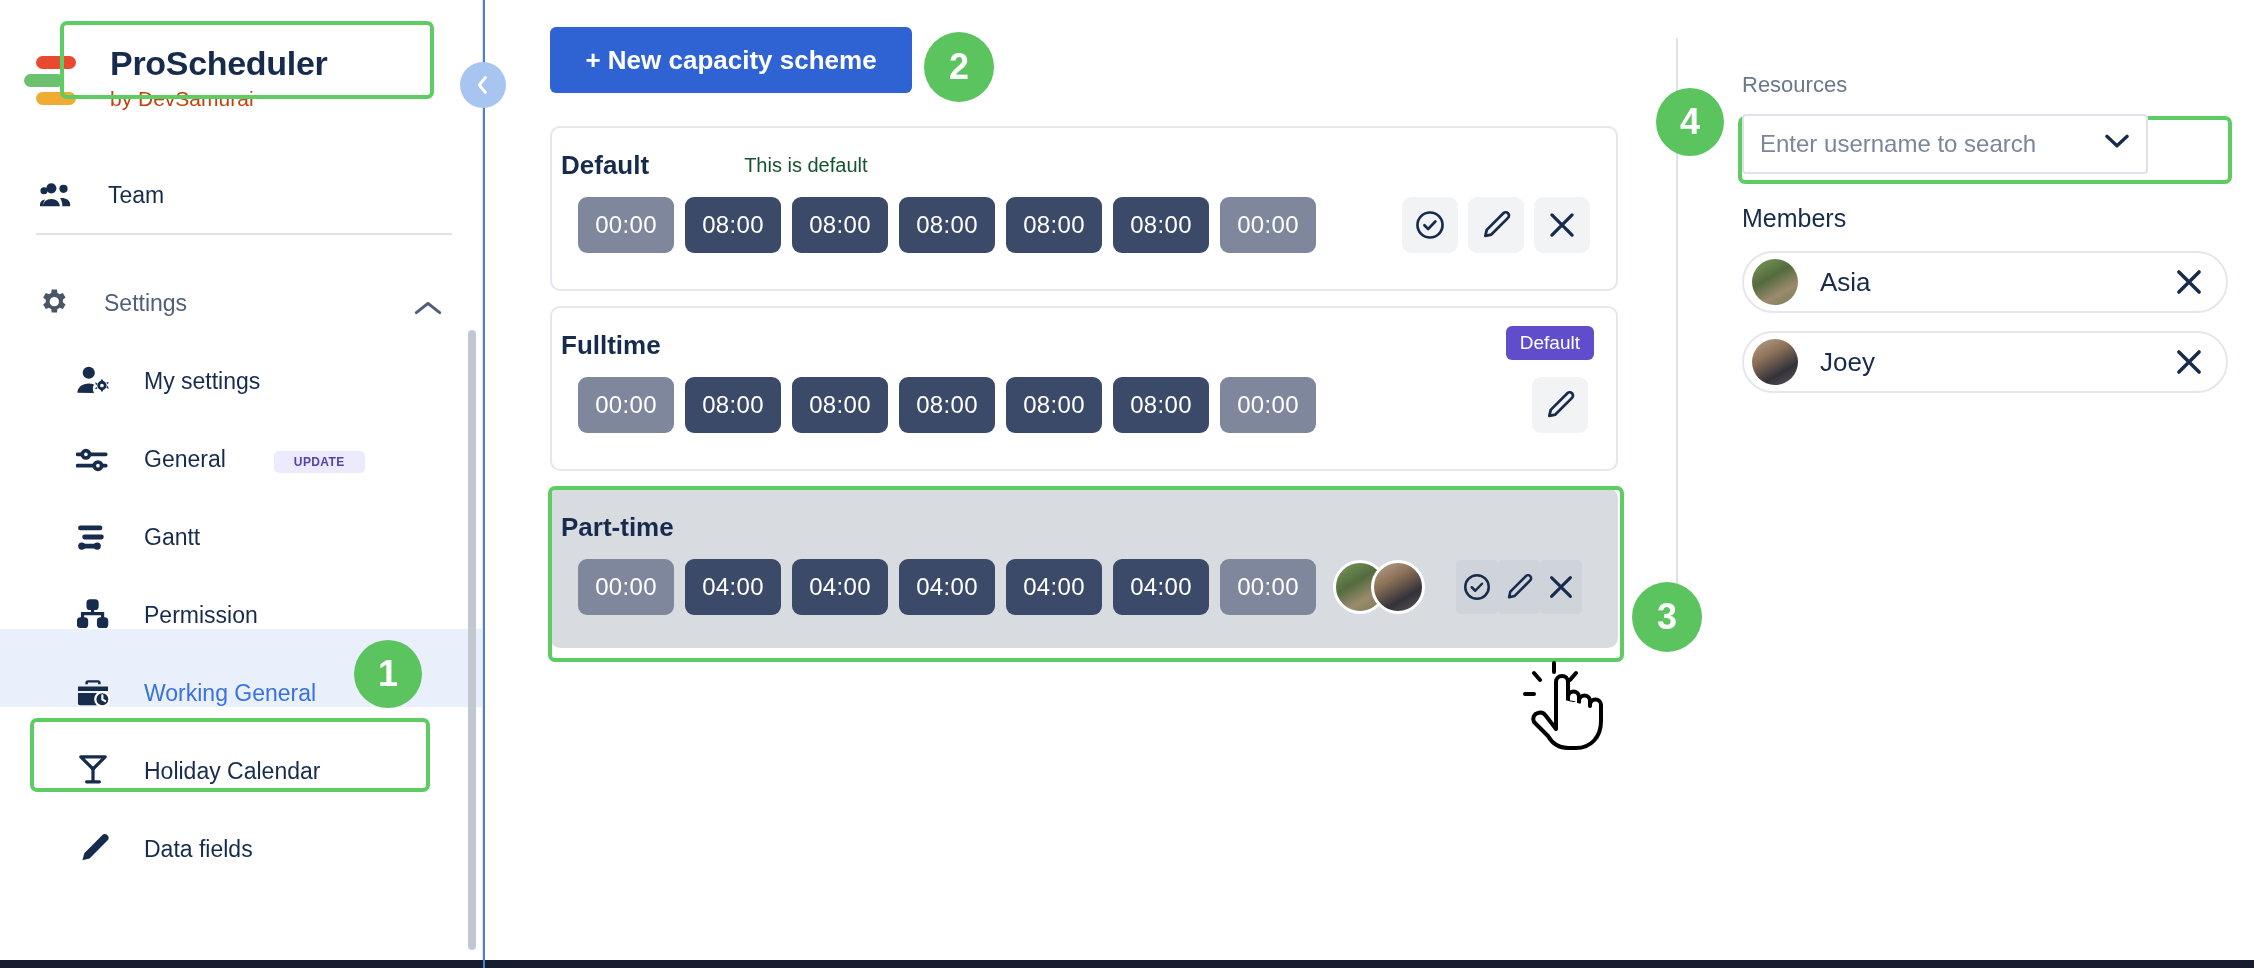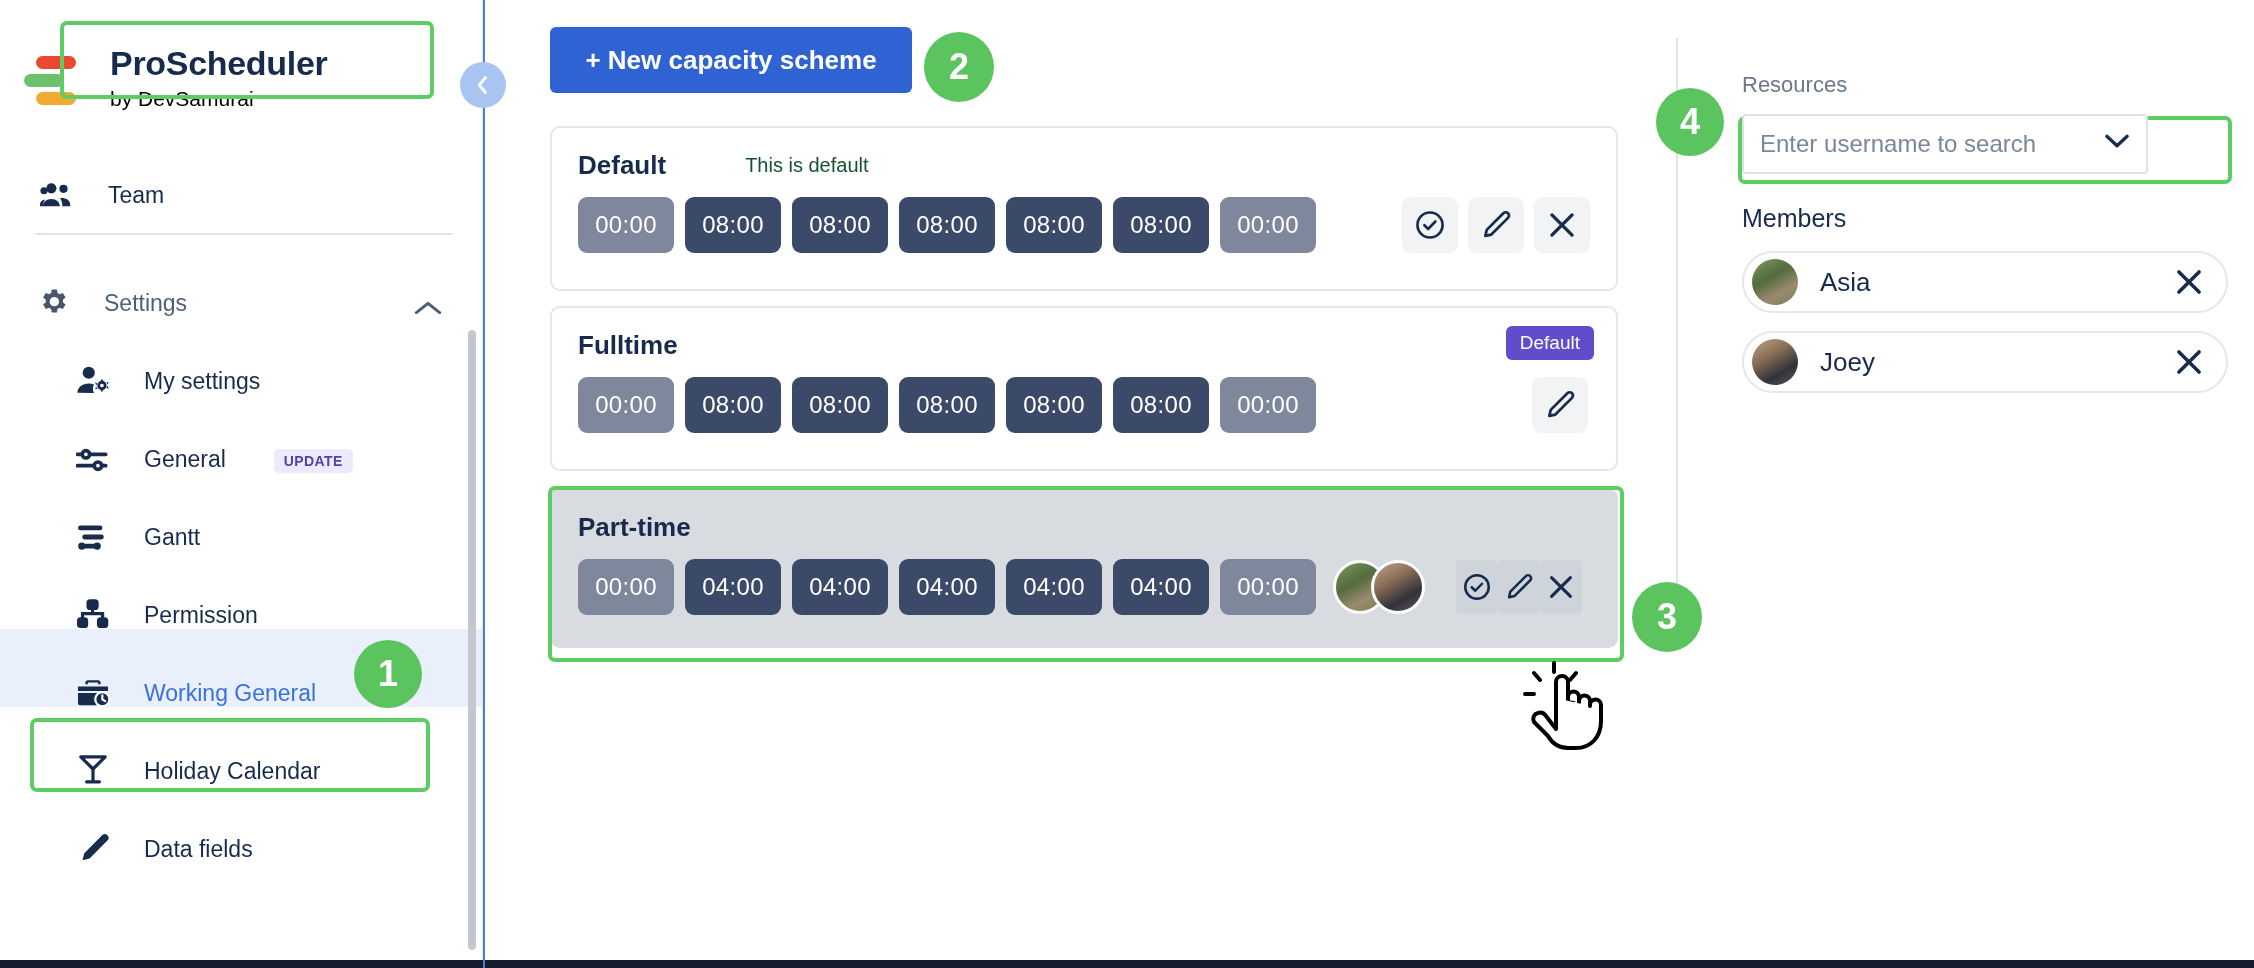--- a/index.html
+++ b/index.html
@@ -19,40 +19,40 @@
     border-right: 2px solid #dfe2e8;
   }
   .brand { display: flex; align-items: center; gap: 26px; padding: 46px 0 0 22px; }
   .brand-logo { width: 62px; height: 56px; flex: 0 0 auto; position: relative; }
   .brand-logo i { position: absolute; height: 13px; border-radius: 7px; display: block; }
   .bl1 { top: 6px;  left: 14px; width: 40px; background: #e8492f; }
   .bl2 { top: 24px; left: 2px;  width: 40px; background: #6cc16f; }
   .bl3 { top: 42px; left: 14px; width: 40px; background: #f0ab33; }
   .brand-text { line-height: 1; }
   .brand-title { font-size: 34px; font-weight: bold; color: #172b4d; letter-spacing: -0.3px; }
-  .brand-sub { font-size: 21px; color: #000000; margin-top: 8px; }
+  .brand-sub { font-size: 21px; color: #c2410c; margin-top: 8px; }
 
   .nav { margin-top: 38px; }
   .nav-row {
     display: flex; align-items: flex-end; height: 62px;
     padding-left: 34px; gap: 28px; position: relative;
     color: #172b4d; font-size: 23px; cursor: pointer;
   }
   .nav-row .ico { width: 46px; display: flex; align-items: center; justify-content: center; flex: 0 0 auto; }
   .nav-row svg { display: block; }
   .nav-divider { height: 2px; background: #dfe2e8; margin: 24px 30px 20px 36px; }
 
   .settings-row { padding-left: 30px; gap: 28px; color: #505f79; }
   .settings-row .chev { margin-left: auto; margin-right: 40px; }
   .sub-row { padding-left: 72px; gap: 30px; height: 78px; }
   .sub-row .ico { width: 42px; }
   .badge-update {
     margin-left: 18px; background: #eceaff; color: #5243aa;
-    font-size: 14px; font-weight: bold; letter-spacing: .4px;
-    padding: 4px 10px; border-radius: 5px; margin-top: 24px;
+    font-size: 12px; font-weight: bold; letter-spacing: .4px;
+    padding: 4px 20px; border-radius: 5px; margin-top: 24px;
   }
   .sub-row.active { background: #eaf0fb; color: #3872e0; }
   .sub-row.active .lbl { color: #3872e0; }
 
   
   .hl { position: absolute; border: 4px solid #5dcc62; border-radius: 7px; pointer-events: none; }
   #hl-working { left: 30px; top: 718px; width: 400px; height: 74px; }
 
   
   #sidebar-scroll {
@@ -85,21 +85,21 @@
     position: absolute; left: 66px; width: 1068px;
     border: 2px solid #e4e7ec; border-radius: 10px; background: #fff;
   }
   #card-default  { top: 126px; height: 165px; }
   #card-fulltime { top: 306px; height: 165px; }
   #card-parttime {
     top: 488px; height: 160px; background: #d8dbe0; border-color: #d8dbe0;
   }
   #hl-parttime { left: 548px; top: 486px; width: 1076px; height: 176px; }
 
-  .card-head { display: flex; align-items: center; padding: 22px 26px 0 26px; position: relative; }
+  .card-head { display: flex; align-items: center; padding: 22px 26px 0 9px; position: relative; gap: 16px; }
   .card-title { font-size: 26px; font-weight: bold; color: #172b4d; }
   .card-desc { font-size: 20px; color: #14532d; margin-left: 79px; }
   .chip-default-badge {
     position: absolute; right: 22px; top: 18px;
     background: #5f4dcb; color: #fff; font-size: 19px;
     padding: 6px 14px; border-radius: 6px;
   }
 
   .chips { display: flex; align-items: center; gap: 11px; padding: 16px 0 0 26px; }
   .chip {

